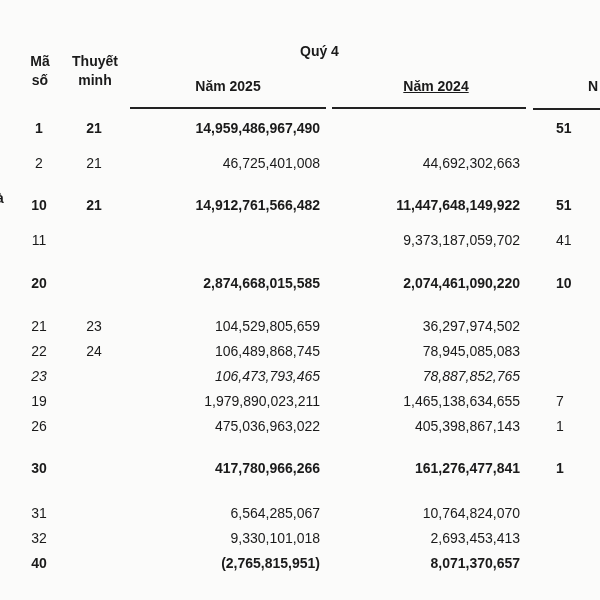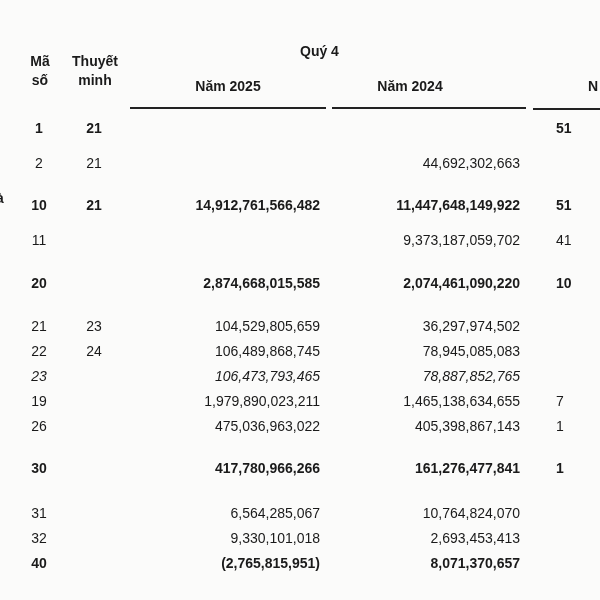--- a/index.html
+++ b/index.html
@@ -29,38 +29,40 @@
 <div class="abs hdr" style="left:22px; top:52px; width:36px;">
   <div>Mã</div>
   <div>số</div>
 </div>
 <div class="abs hdr" style="left:64px; top:52px; width:62px;">
   <div>Thuyết</div>
   <div>minh</div>
 </div>
 <div class="abs hdr" style="left:300px; top:42px;">Quý 4</div>
 <div class="abs hdr" style="left:130px; top:77px; width:196px;">Năm 2025</div>
-<div class="abs hdr" style="left:313px; top:77px; width:194px;">Năm 2024</div>
+<div class="abs hdr" style="left:339px; top:77px; width:194px;text-decoration:underline;">Năm 2024</div>
 <div class="abs hdr" style="left:588px; top:77px;">N</div>
 
 <div class="rule" style="left:130px; top:107px; width:196px;"></div>
 <div class="rule" style="left:332px; top:107px; width:194px;"></div>
 <div class="rule" style="left:533px; top:108px; width:67px;"></div>
 
 <div class="edge" style="top:190px;">à</div>
 
 <div id="rows">
     <div class="row bold" style="top: 120px;">
       <span class="ma">1</span>
       <span class="tm">21</span>
+      <span class="v1">14,959,486,967,490</span>
       <span class="v3">51</span>
     </div>
     <div class="row" style="top: 155px;">
       <span class="ma">2</span>
       <span class="tm">21</span>
+      <span class="v1">46,725,401,008</span>
       <span class="v2">44,692,302,663</span>
       <span class="v3"></span>
     </div>
     <div class="row bold" style="top: 197px;">
       <span class="ma">10</span>
       <span class="tm">21</span>
       <span class="v1">14,912,761,566,482</span>
       <span class="v2">11,447,648,149,922</span>
       <span class="v3">51</span>
     </div>

